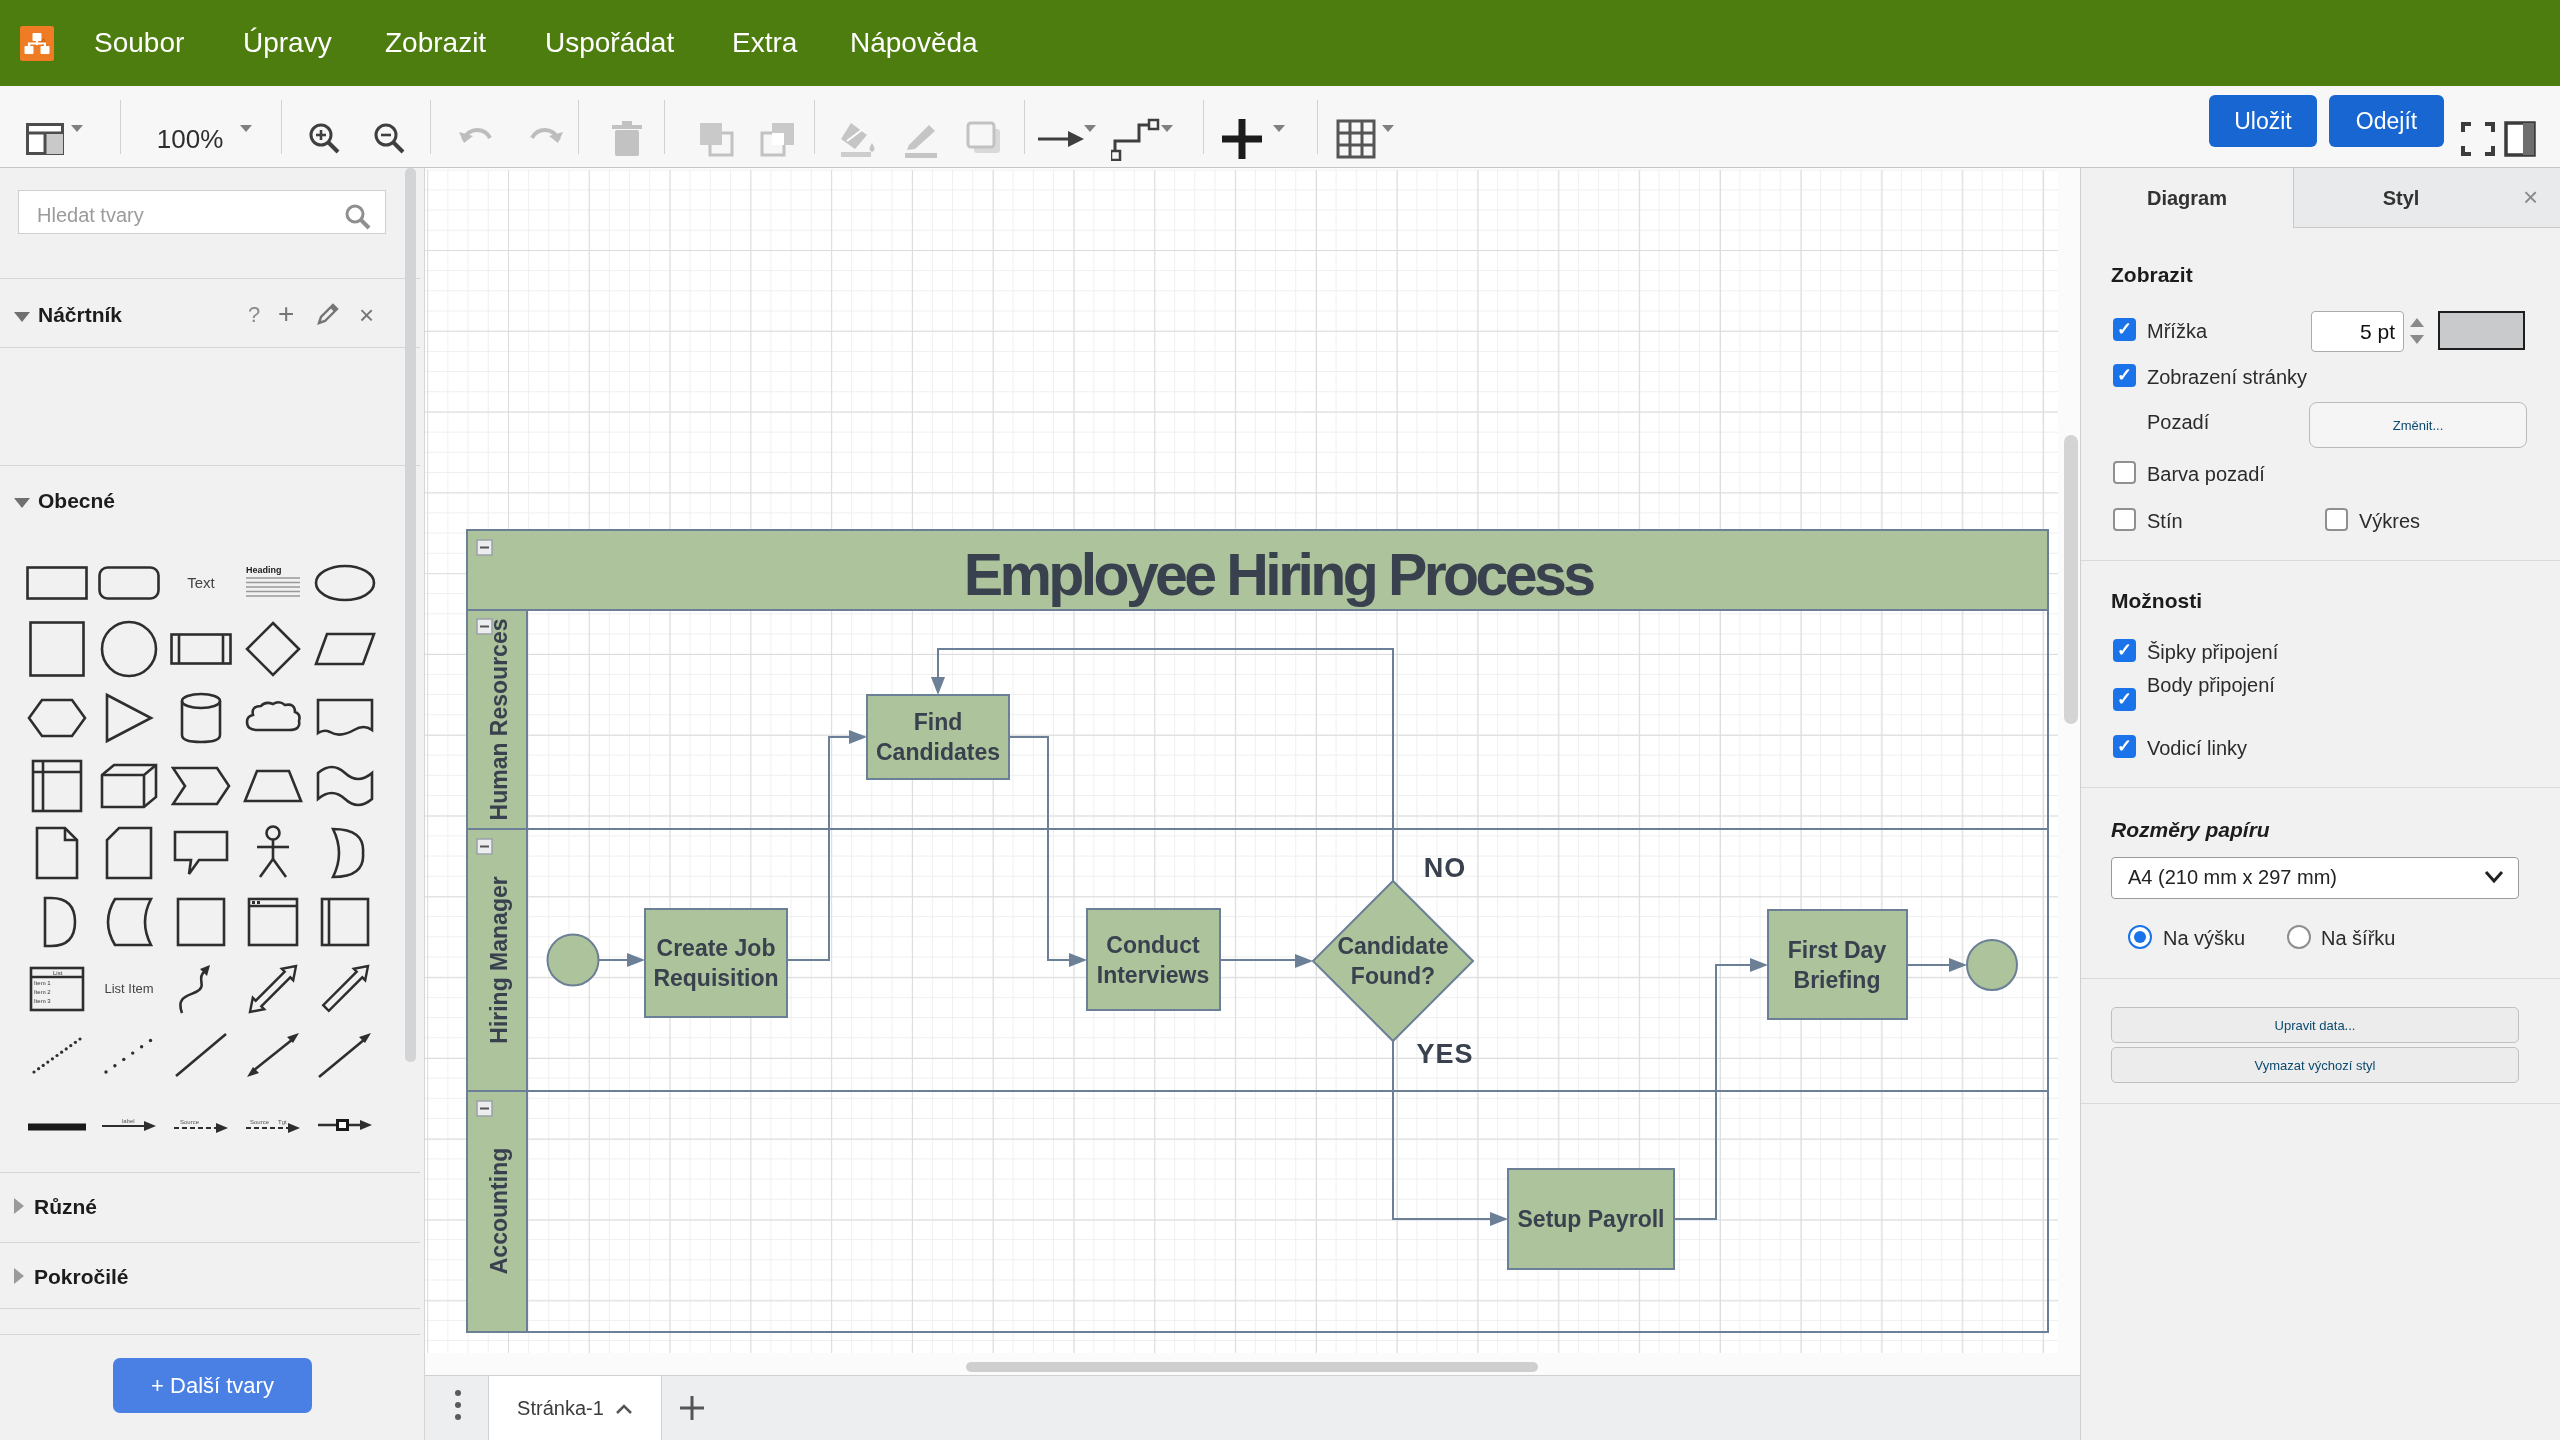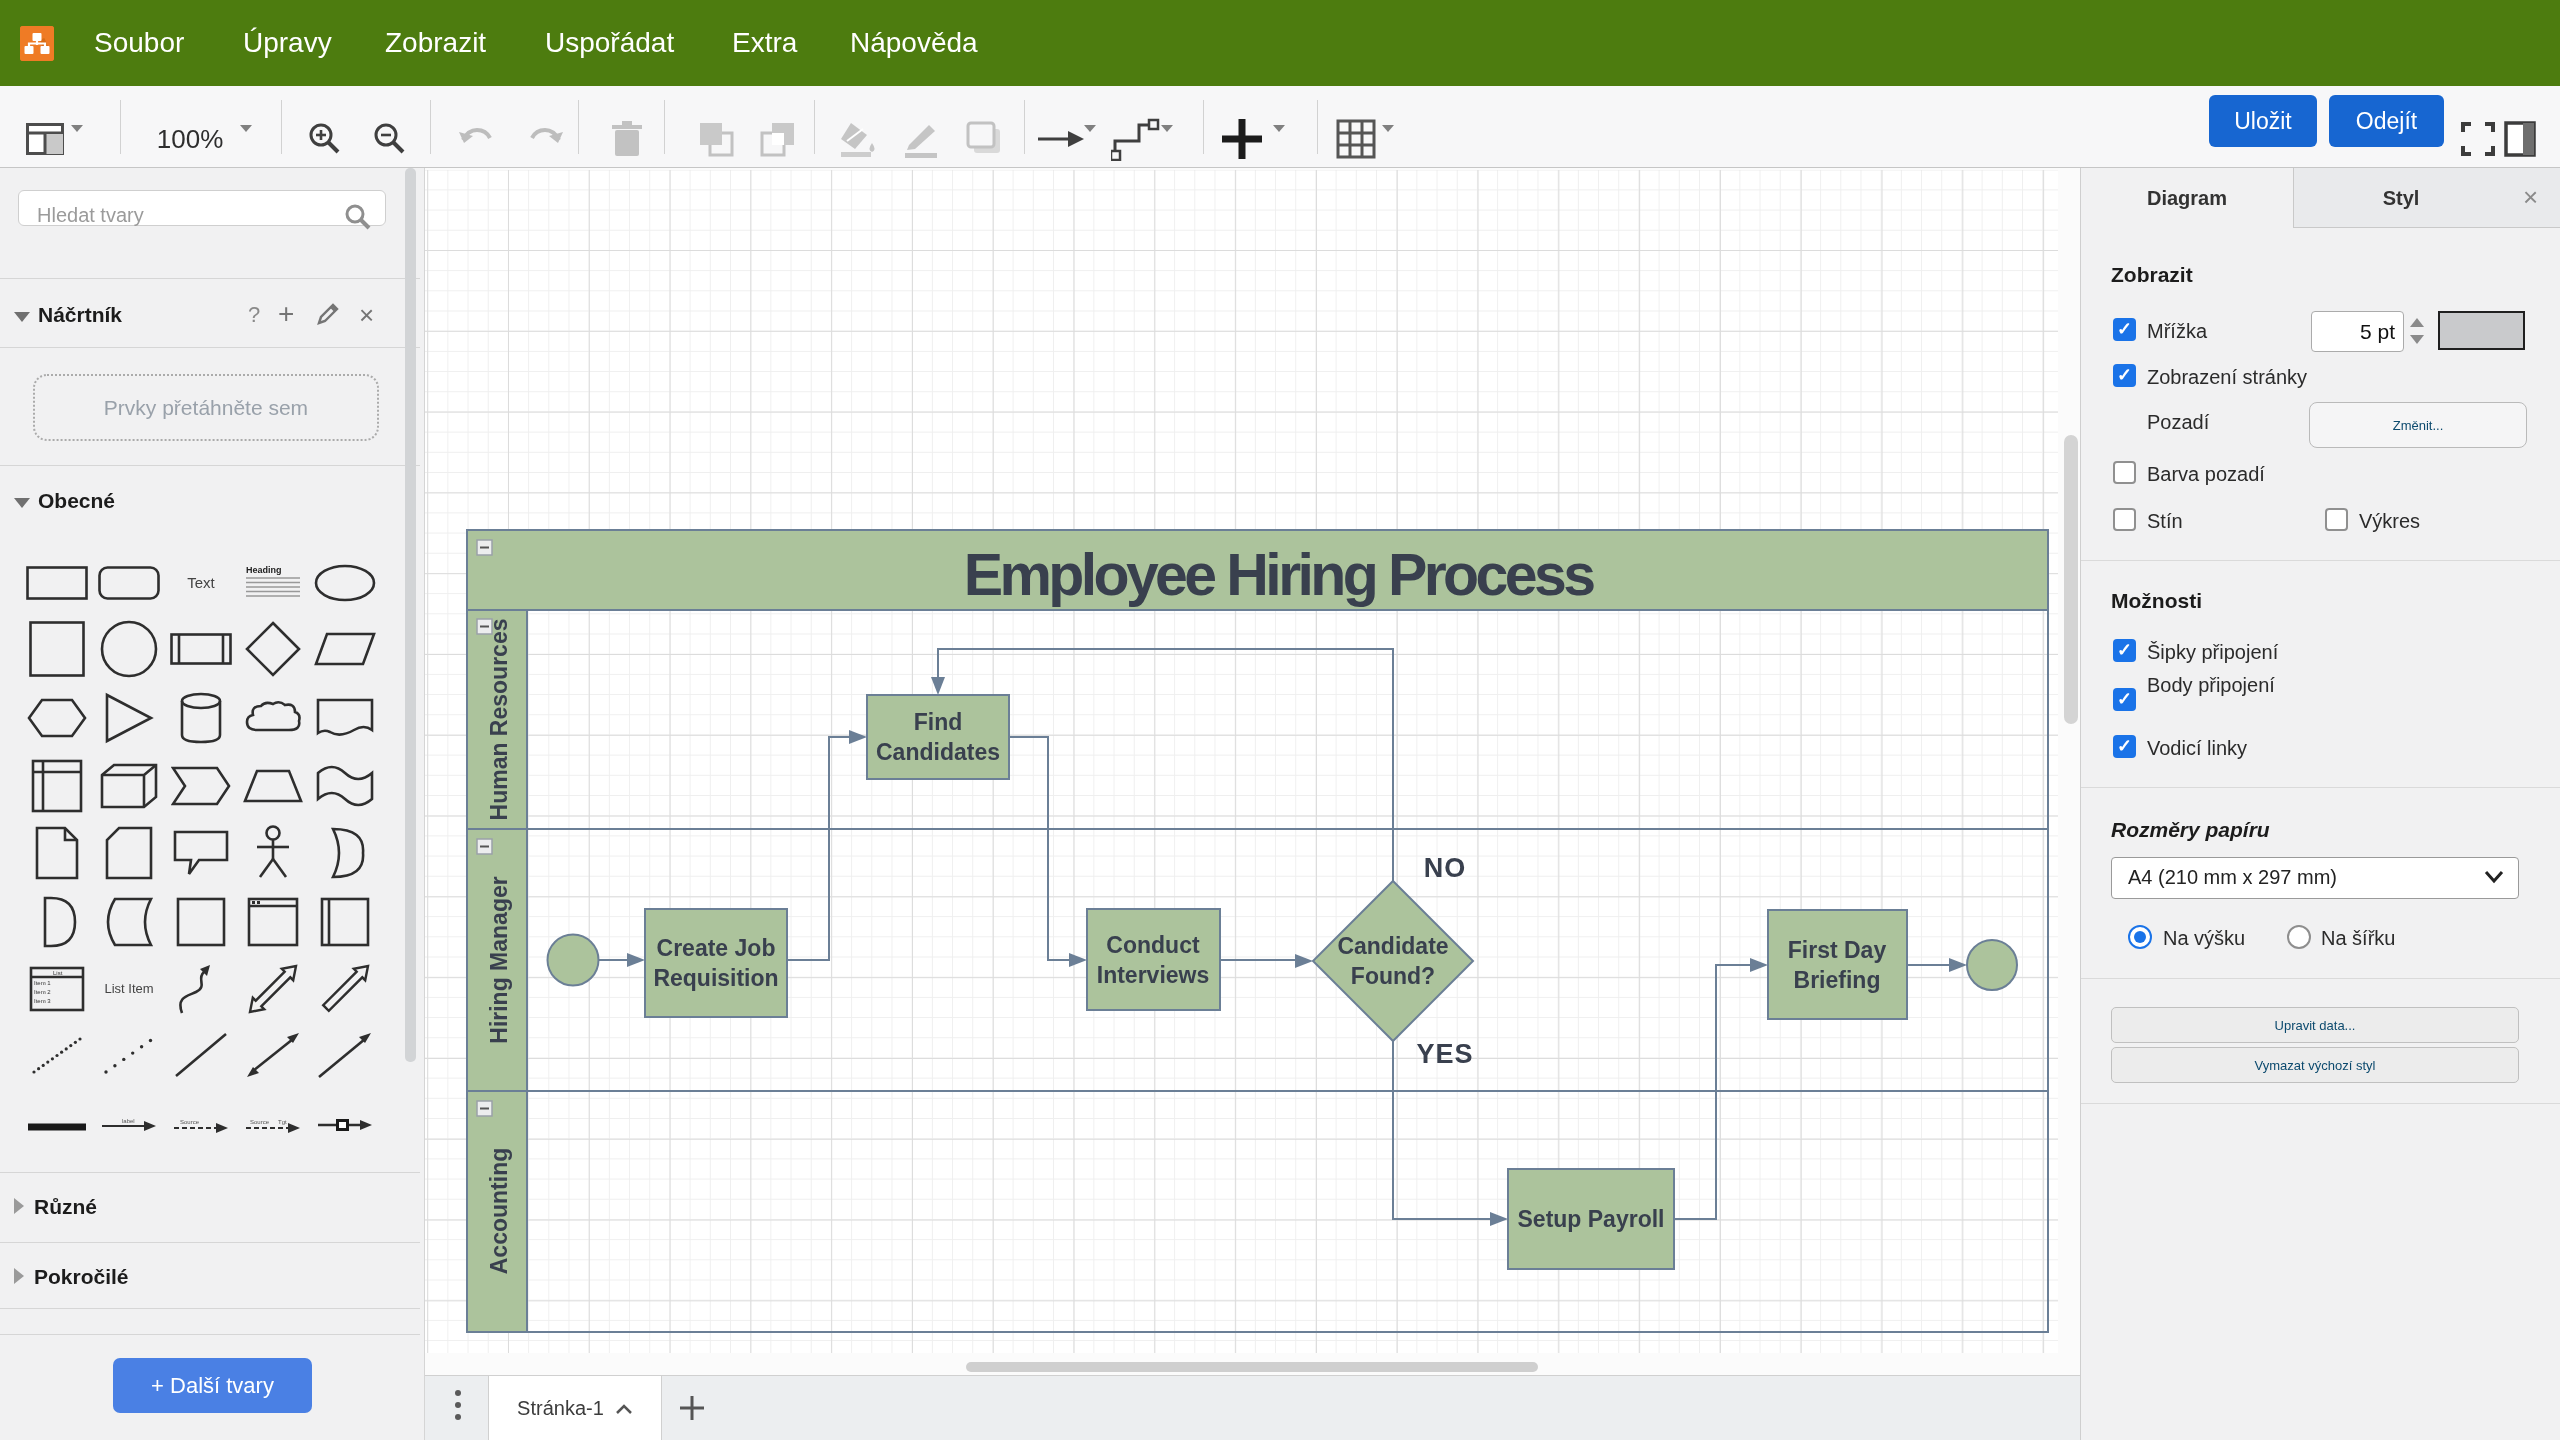--- a/index.html
+++ b/index.html
@@ -184,41 +184,38 @@
     </div>
 <div class="ticon" style="left:2500px;width:40px;">
       <svg width="32" height="36" viewBox="0 0 32 36">
         <rect x="2" y="2" width="28" height="32" fill="#fff" stroke="#3c3c3c" stroke-width="3.5"></rect>
         <rect x="19" y="2" width="11" height="32" fill="#6e6e6e"></rect>
       </svg>
     </div>
 </div>
 
 <div id="sidebar">
-<div class="abs" style="left:18px;top:22px;width:368px;height:36px;background:#fff;border:1px solid #cfcfcf;border-radius:6px;">
+<div class="abs" style="left:18px;top:22px;width:368px;height:44px;background:#fff;border:1px solid #cfcfcf;border-radius:0;">
 <span style="position:absolute;left:18px;top:13px;font-size:20px;color:#9b9b9b;">Hledat tvary</span>
 <svg style="position:absolute;right:14px;top:13px;" width="26" height="26" viewBox="0 0 26 26">
         <circle cx="10" cy="10" r="8" fill="none" stroke="#8f8f8f" stroke-width="3"></circle>
         <line x1="16" y1="16" x2="24" y2="24" stroke="#8f8f8f" stroke-width="4"></line>
       </svg>
 </div>
 <div class="sep" style="top:110px;"></div>
 <div class="shead" style="left:14px;top:135px;"><span class="tri-d"></span>Náčrtník</div>
 <div class="abs" style="left:248px;top:134px;font-size:22px;color:#8a8a8a;">?</div>
 <div class="abs" style="left:278px;top:130px;font-size:28px;color:#757575;font-weight:300;">+</div>
 <div class="abs" style="left:316px;top:134px;"><svg width="24" height="24" viewBox="0 0 24 24">
         <path d="M3 21 L5 15 L17 3 L21 7 L9 19 Z" fill="none" stroke="#757575" stroke-width="2.4"></path>
         <path d="M15 5 L19 9" stroke="#757575" stroke-width="2.4"></path>
         <path d="M17 3 L21 7 L19.5 8.5 L15.5 4.5 Z" fill="#757575"></path>
       </svg></div>
 <div class="abs" style="left:359px;top:132px;font-size:26px;color:#757575;">×</div>
 <div class="sep" style="top:179px;"></div>
-<div class="abs" style="left:33px;top:206px;width:346px;height:67px;border:2px dotted #ababab;border-radius:14px;">
-<div style="width:100%;height:100%;display:flex;align-items:center;justify-content:center;font-size:21px;color:#99a1aa;">Prvky přetáhněte sem</div>
-    </div>
 <div class="sep" style="top:297px;"></div>
 <div class="shead" style="left:14px;top:321px;"><span class="tri-d"></span>Obecné</div>
 <div class="abs" style="left:26px;top:398px;width:62px;height:34px;"><svg width="62" height="34" viewBox="0 0 62 34">
         <rect x="1.5" y="1.5" width="59" height="31" stroke="#2e2e2e" fill="none" stroke-width="2.6"></rect>
       </svg></div>
 <div class="abs" style="left:98px;top:398px;width:62px;height:34px;"><svg width="62" height="34" viewBox="0 0 62 34">
         <rect x="1.5" y="1.5" width="59" height="31" rx="8" stroke="#2e2e2e" fill="none" stroke-width="2.6"></rect>
       </svg></div>
 <div class="abs" style="left:170px;top:398px;width:62px;height:34px;"><svg width="62" height="34" viewBox="0 0 62 34">
         <text x="31" y="22" font-size="15" fill="#444" text-anchor="middle" font-family="Liberation Sans">Text</text>

